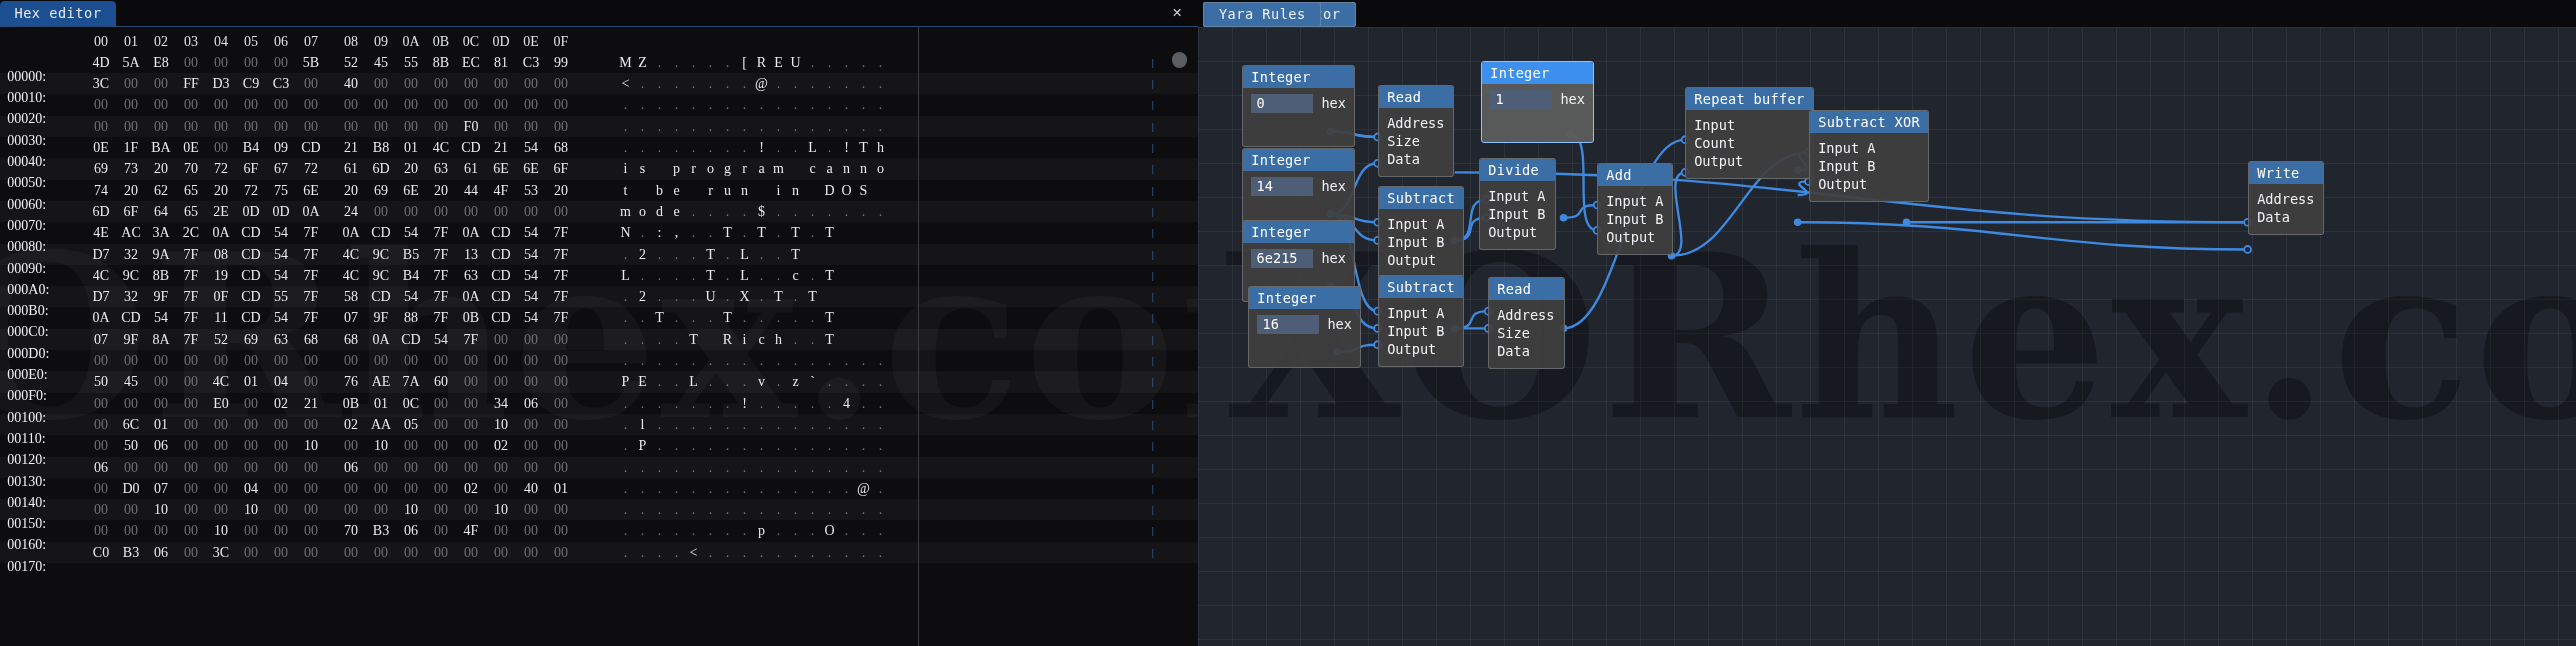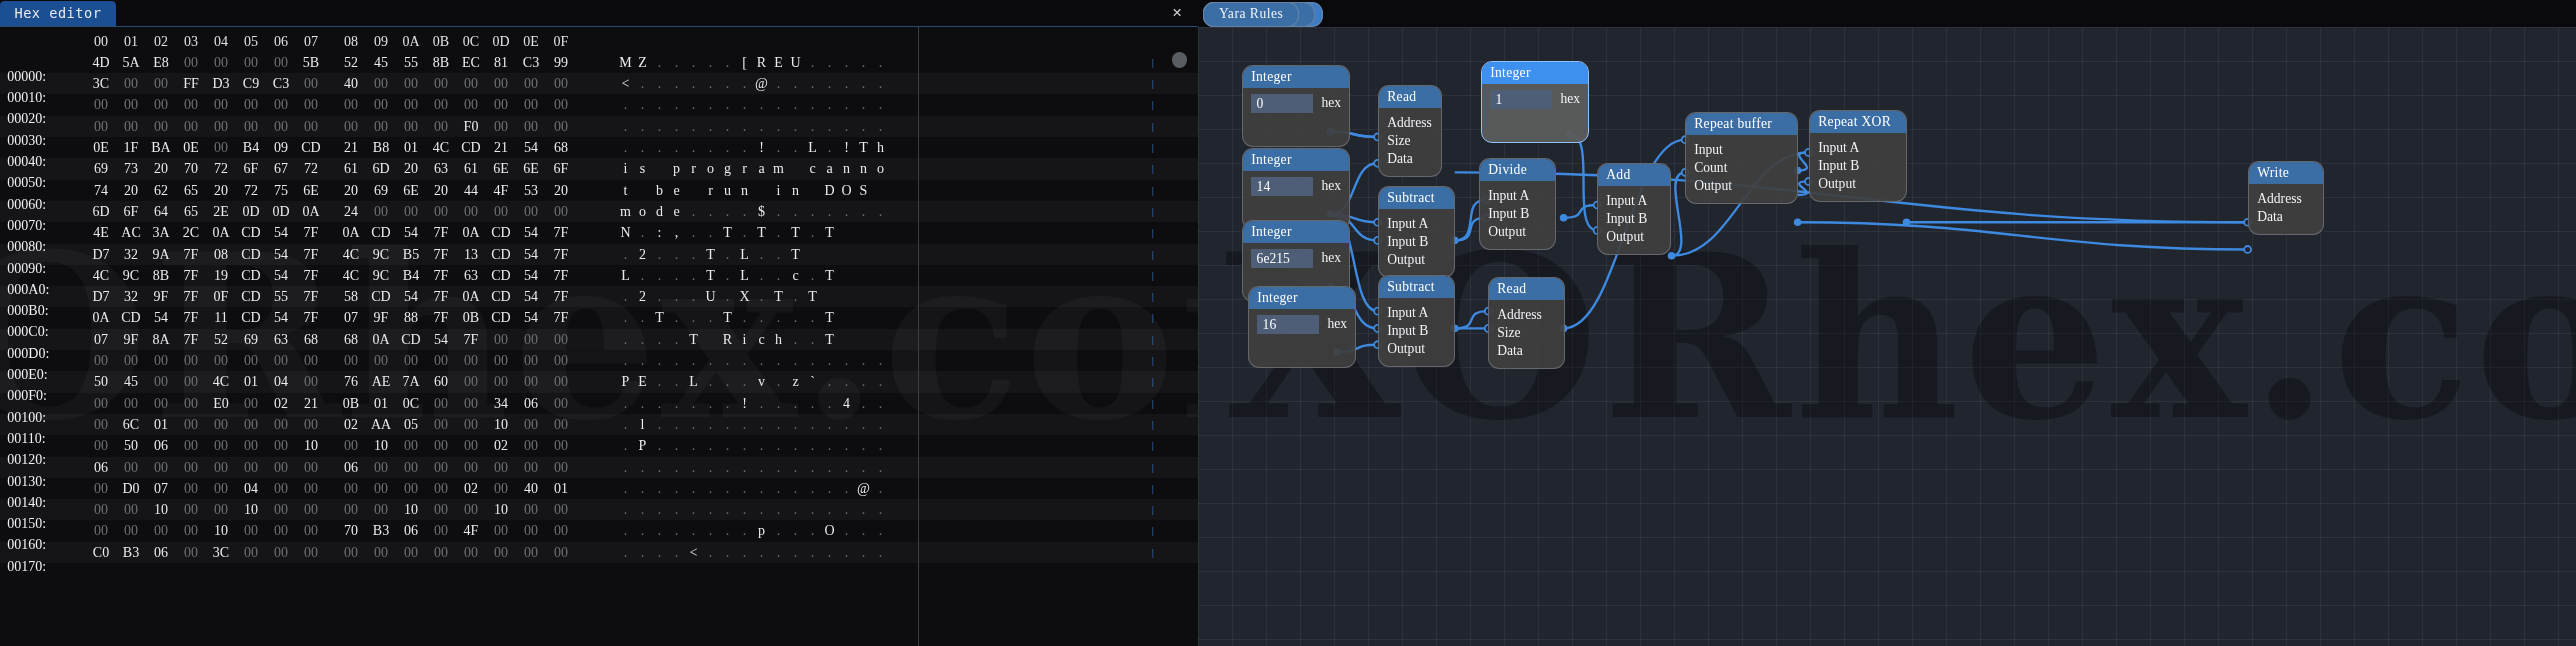--- a/index.html
+++ b/index.html
@@ -97,24 +97,24 @@
   .canvas-wm {
     position: absolute; left: 0; top: 0; width: 1378px; height: 620px;
     font-family: "DejaVu Serif", serif; font-size: 227px; font-weight: 700;
     color: rgba(0,0,0,.30); display: flex; align-items: center;
     justify-content: flex-start; padding-left: 27px; letter-spacing: 3.6px;
     white-space: nowrap; z-index: 1; pointer-events: none;
   }
   .wires { position: absolute; left:0; top:0; width: 1378px; height: 620px; z-index: 2; }
 
   .node {
-    position: absolute; z-index: 3; border-radius: 11px;
+    position: absolute; z-index: 3; border-radius: 3px;
     background: rgba(63,63,63,.93);
     border: 0.9px solid rgba(150,155,165,.45);
-    overflow: hidden; min-width: 74px; font-family: Liberation Serif, serif;
+    overflow: hidden; min-width: 74px;
   }
   .node-hd {
     background: #3b6ea5; color: #ffffff; font-size: 13.6px;
     padding: 2.7px 8.2px 3.6px 8.2px; letter-spacing: 0.3px; white-space: nowrap;
   }
   .node.selected { background: rgba(92,92,92,.95); border-color: #8fc1ff; }
   .node.selected .node-hd { background: #3e90ee; }
   .node-body { padding: 5.4px 8.2px 8.2px 8.2px; }
   .port {
     font-size: 13.6px; color: #f0f2f5; line-height: 18px; white-space: nowrap;
@@ -338,30 +338,30 @@
             </div>
           </div>
           <div class="node" style="left:399px;top:136px;min-width:74px">
             <div class="node-hd">Add</div>
             <div class="node-body">
               <div class="port">Input A</div>
               <div class="port">Input B</div>
               <div class="port">Output</div>
             </div>
           </div>
-          <div class="node" style="left:487px;top:85px;min-width:113px">
+          <div class="node" style="left:487px;top:60px;min-width:113px">
             <div class="node-hd">Repeat buffer</div>
             <div class="node-body">
               <div class="port">Input</div>
               <div class="port">Count</div>
               <div class="port">Output</div>
             </div>
           </div>
           <div class="node" style="left:611px;top:83px;min-width:98px">
-            <div class="node-hd">Repeat XOR</div>
+            <div class="node-hd">Subtract XOR</div>
             <div class="node-body">
               <div class="port">Input A</div>
               <div class="port">Input B</div>
               <div class="port">Output</div>
             </div>
           </div>
           <div class="node" style="left:1050px;top:134px;min-width:76px">
             <div class="node-hd">Write</div>
             <div class="node-body">
               <div class="port">Address</div>

